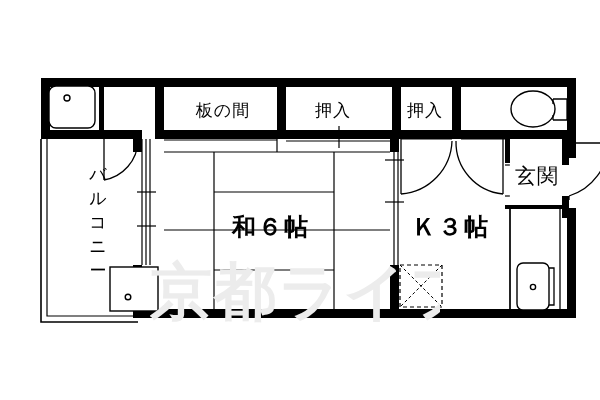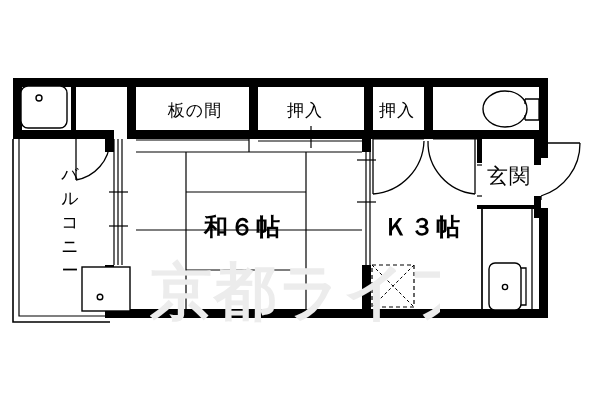--- a/index.html
+++ b/index.html
@@ -11,20 +11,21 @@
     width: 600px;
     height: 400px;
     overflow: hidden;
     font-family: "DejaVu Sans", "Liberation Sans", sans-serif;
   }
   #floorplan-root {
     position: relative;
     width: 476px;
     height: 400px;
     background: #ffffff;
+    padding-left: 28px;
   }
   svg#plan {
     display: block;
     width: 600px;
     height: 400px;
   }
   .wall-thick { fill: #000000; }
   .wall-thin {
     fill: none;
     stroke: #000000;

